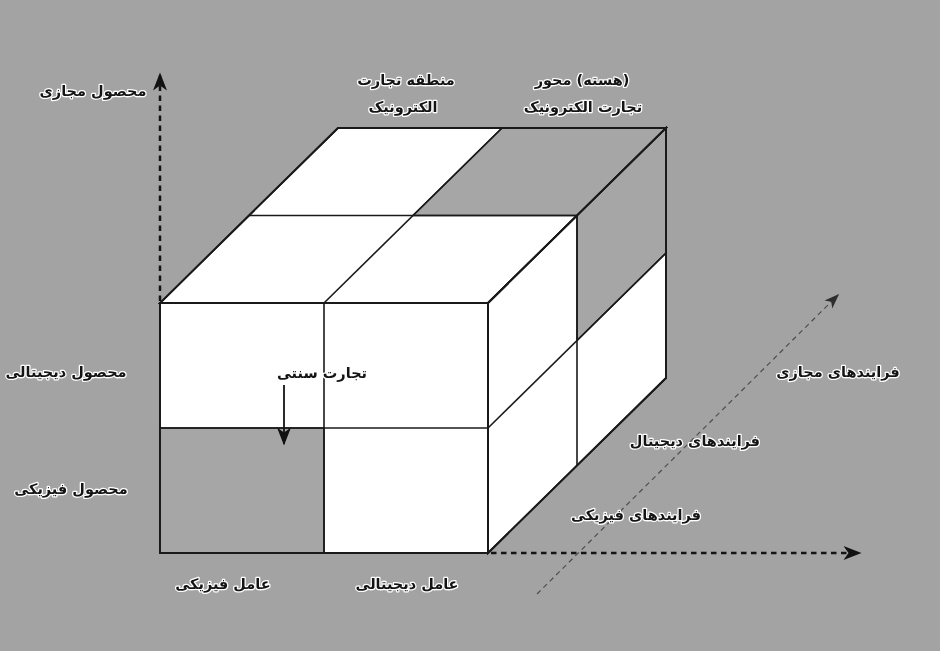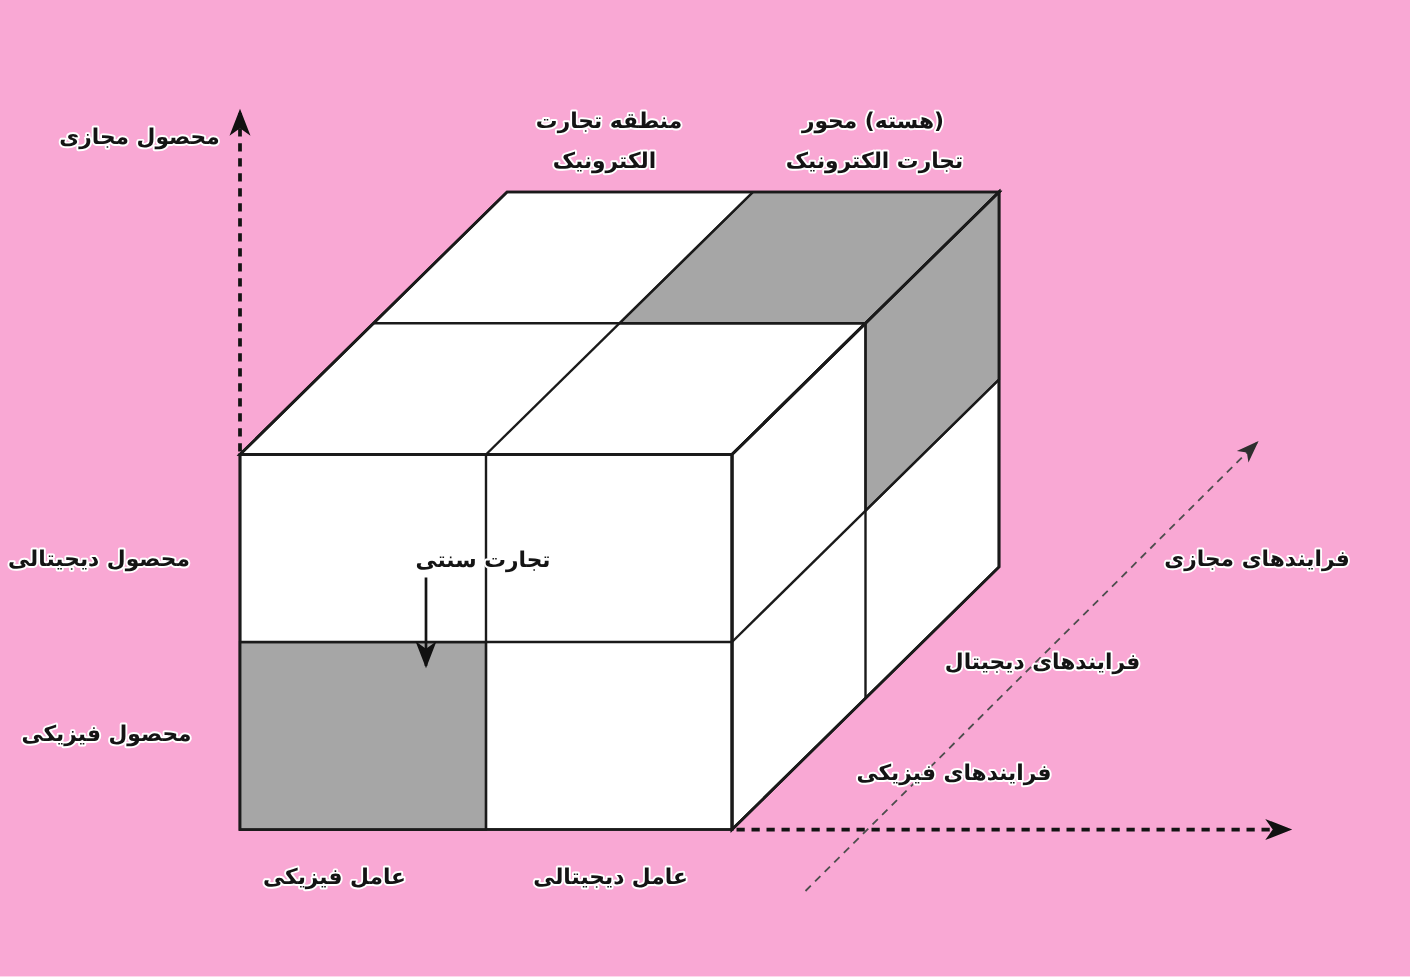--- a/index.html
+++ b/index.html
@@ -4,21 +4,21 @@
 <style>
   html, body {
     margin: 0;
     padding: 0;
     background: #ffffff;
   }
   .stage {
     position: relative;
     width: 940px;
     height: 651px;
-    background: #f9a8d4;
+    background: #a3a3a3;
     overflow: hidden;
   }
   svg { display: block; }
   .face {
     fill: #ffffff;
     stroke: #1a1a1a;
     stroke-width: 1.8;
     stroke-linejoin: miter;
   }
   .cell {

